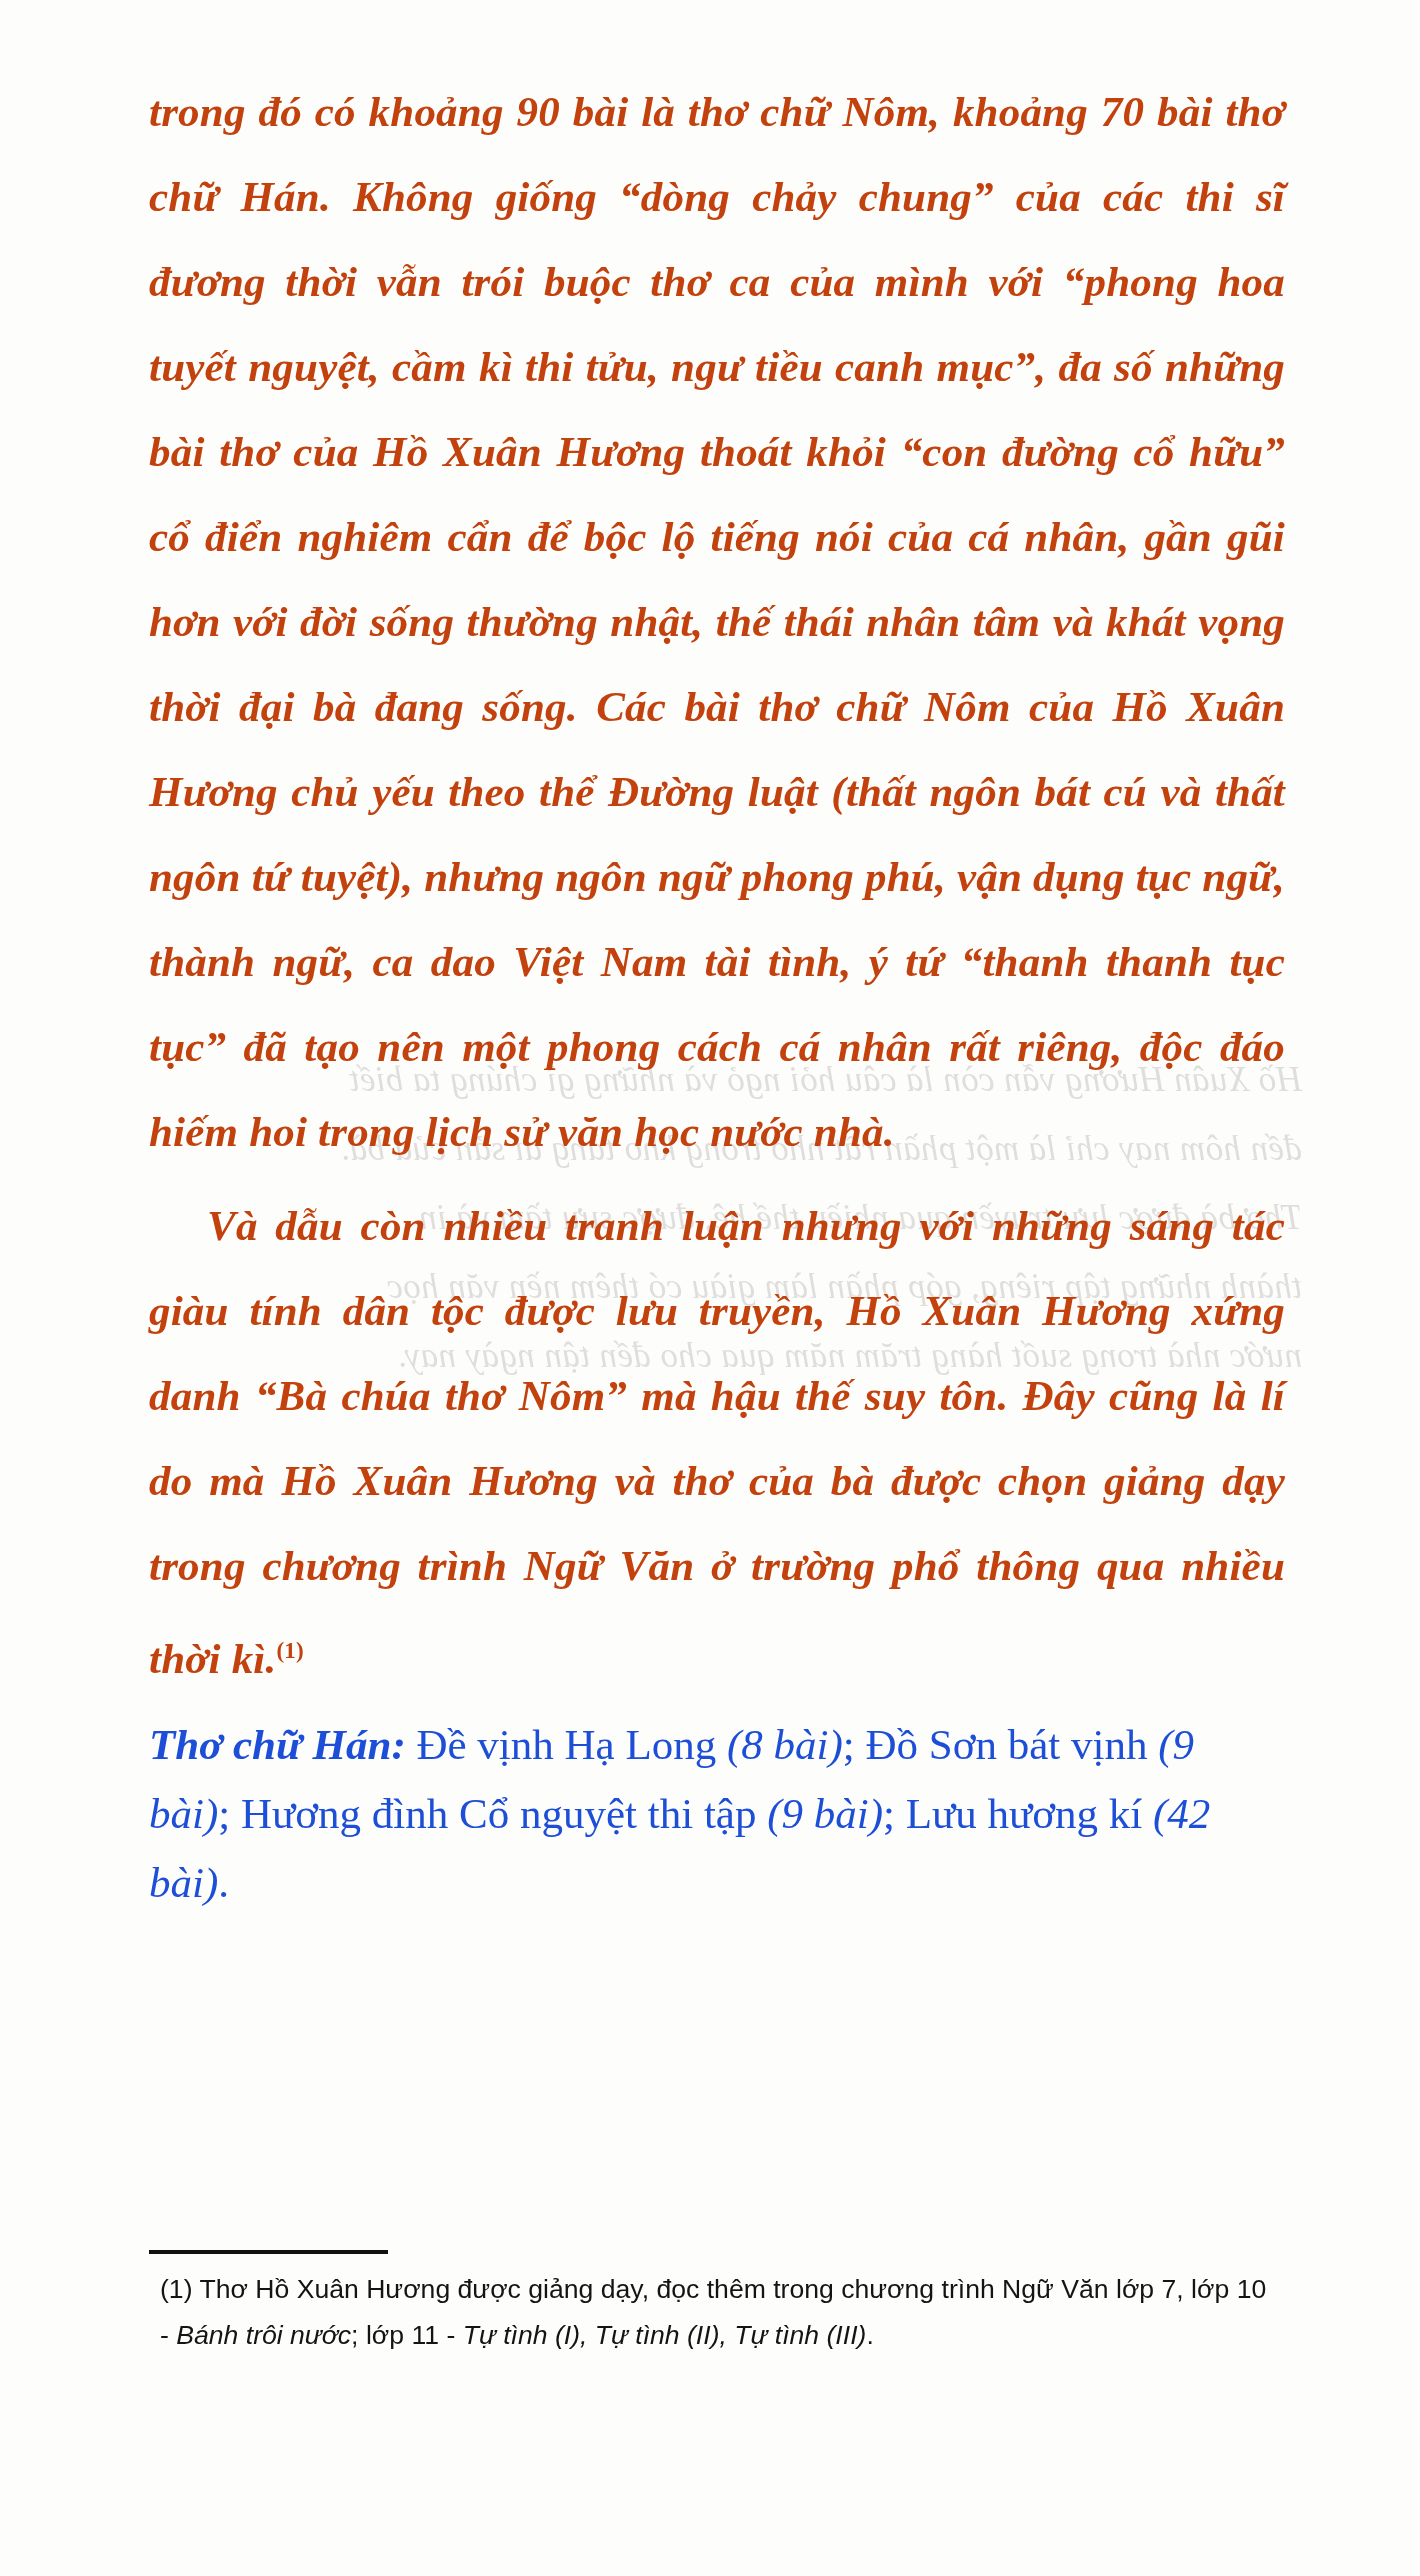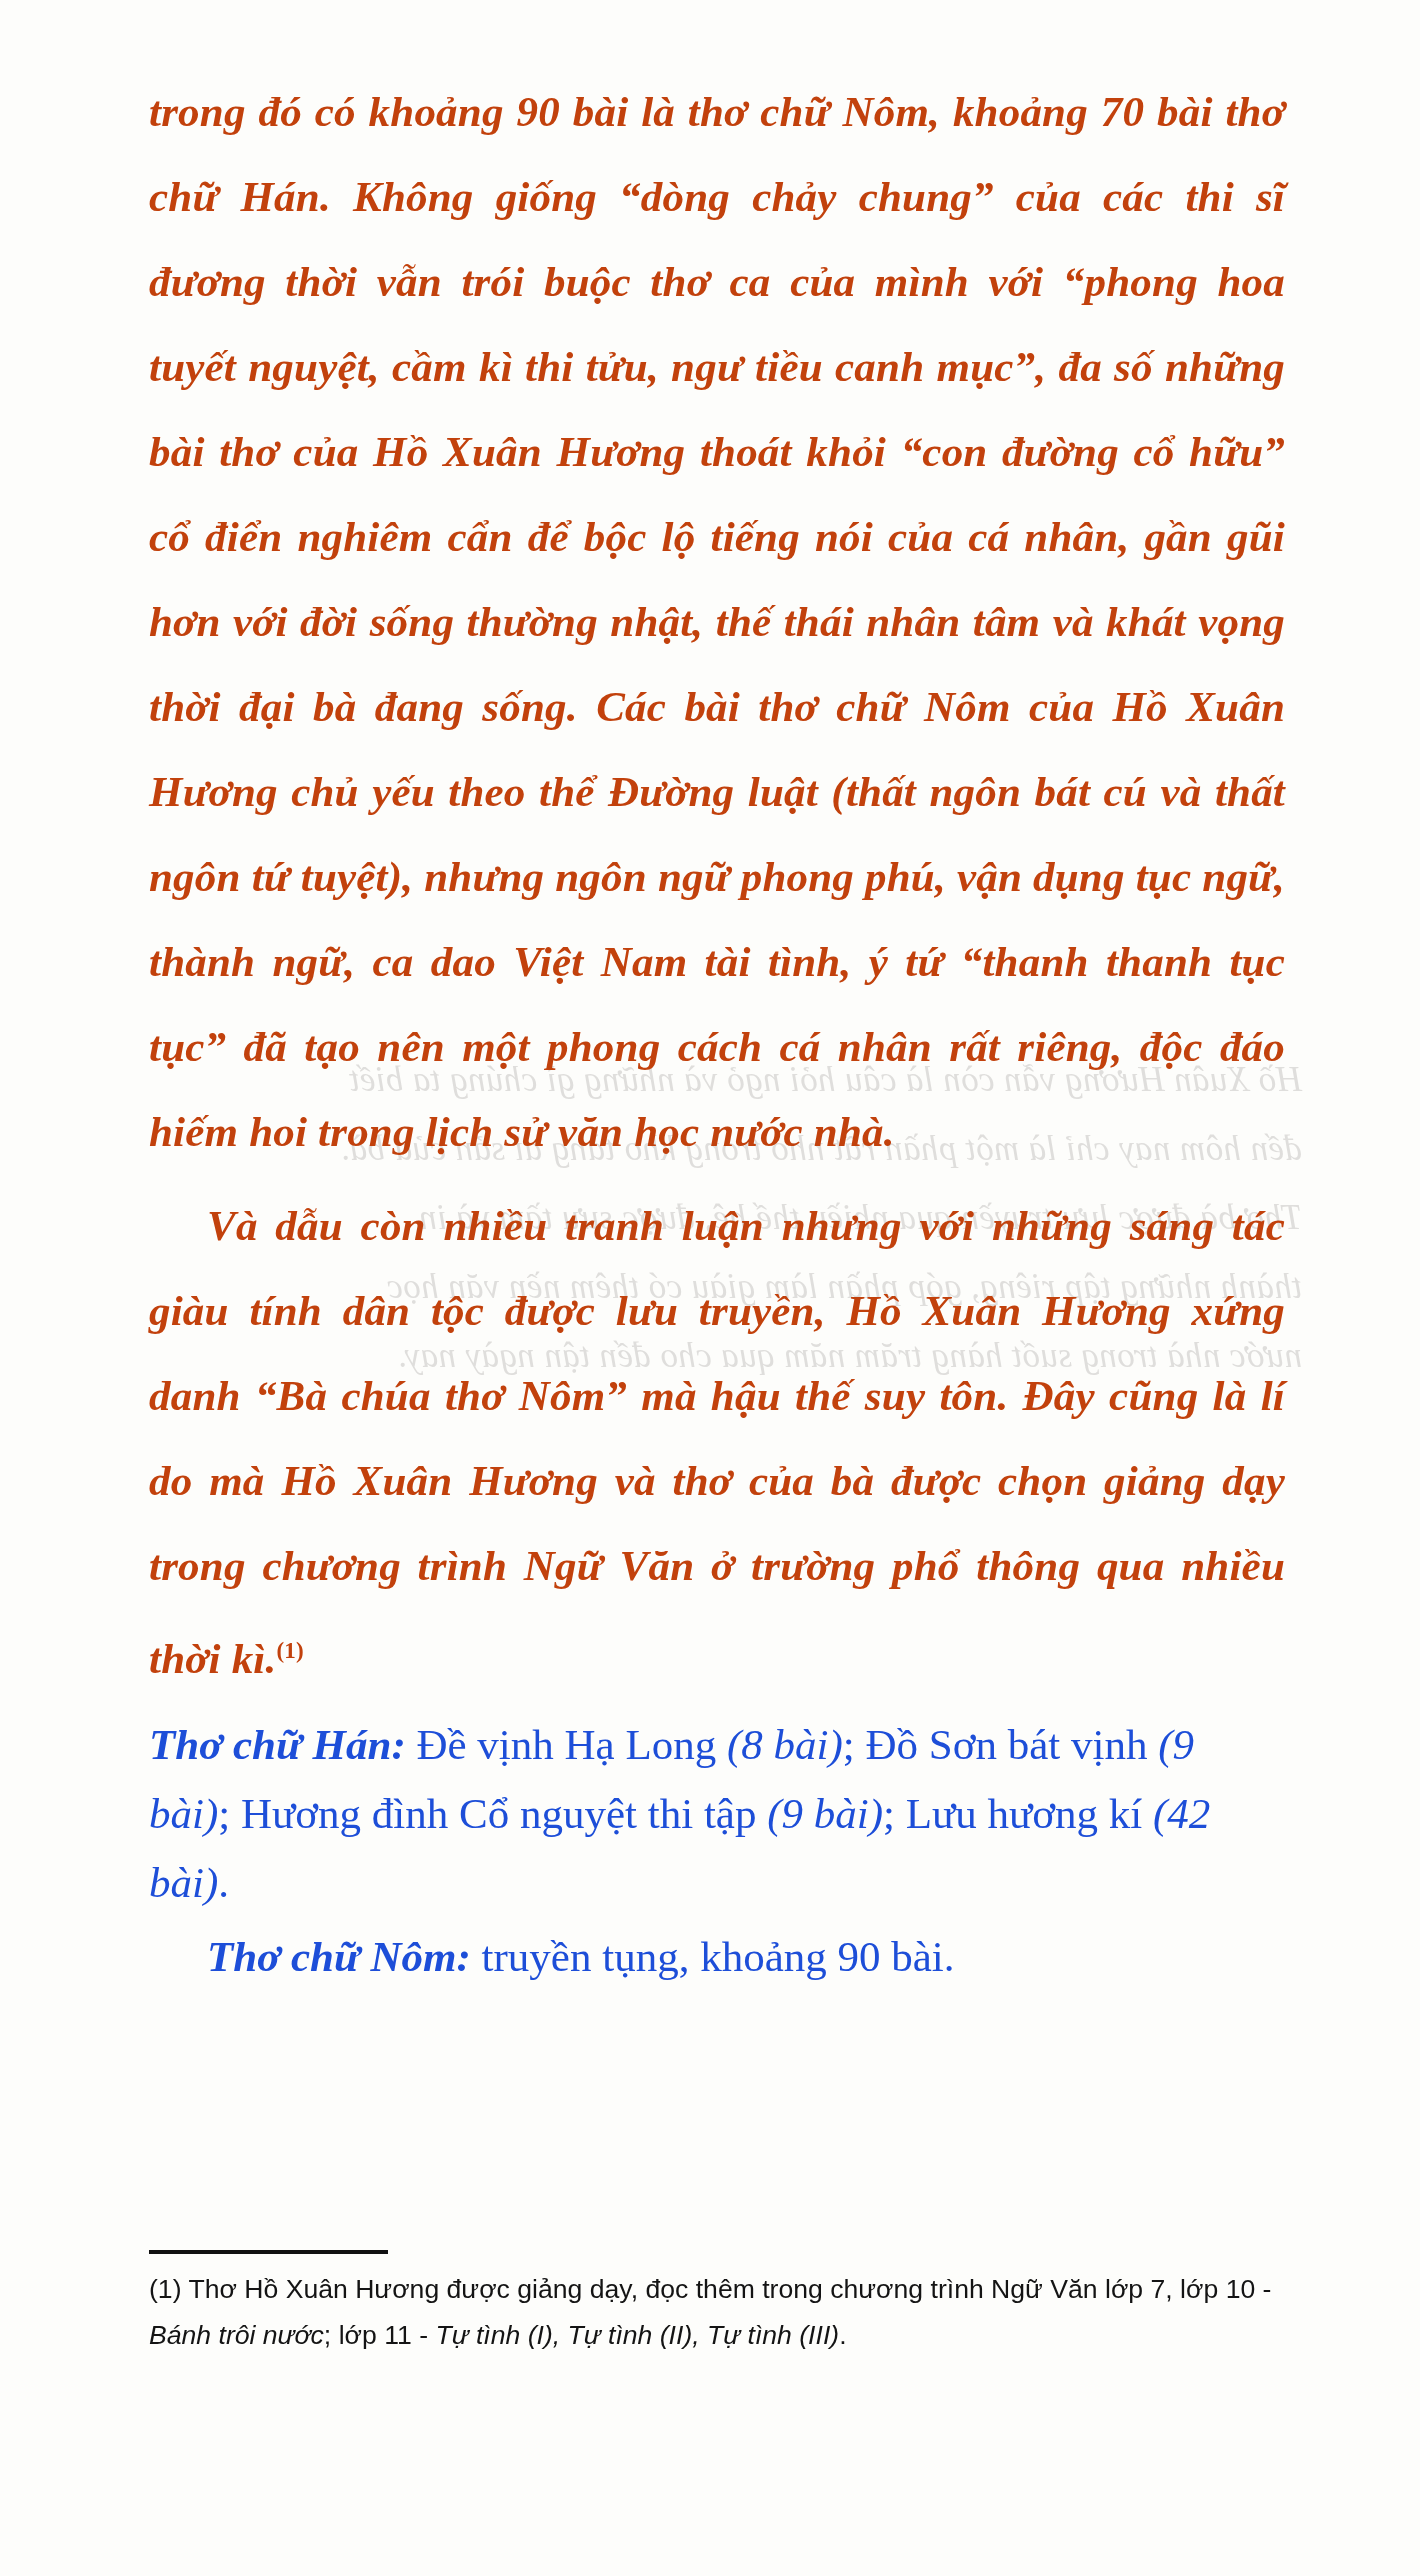--- a/index.html
+++ b/index.html
@@ -102,21 +102,21 @@
     width: 239px;
     height: 3.5px;
     background: #111111;
     margin: 0 0 12.4px 0;
   }
   .footnote {
     font-family: "Liberation Sans", sans-serif;
     font-size: 26.6px;
     line-height: 46px;
     color: #141414;
-    margin: 0;
+    margin: 11px;
   }
   .footnote .ital { font-style: italic; }
 
   .folio {
     position: absolute;
     left: 0;
     right: 0;
     top: 2445px;
     text-align: center;
     font-family: "Liberation Sans", sans-serif;
@@ -148,23 +148,20 @@
 
     <p class="body-par">trong đó có khoảng 90 bài là thơ chữ Nôm, khoảng 70 bài thơ chữ Hán. Không giống “dòng chảy chung” của các thi sĩ đương thời vẫn trói buộc thơ ca của mình với “phong hoa tuyết nguyệt, cầm kì thi tửu, ngư tiều canh mục”, đa số những bài thơ của Hồ Xuân Hương thoát khỏi “con đường cổ hữu” cổ điển nghiêm cẩn để bộc lộ tiếng nói của cá nhân, gần gũi hơn với đời sống thường nhật, thế thái nhân tâm và khát vọng thời đại bà đang sống. Các bài thơ chữ Nôm của Hồ Xuân Hương chủ yếu theo thể Đường luật (thất ngôn bát cú và thất ngôn tứ tuyệt), nhưng ngôn ngữ phong phú, vận dụng tục ngữ, thành ngữ, ca dao Việt Nam tài tình, ý tứ “thanh thanh tục tục” đã tạo nên một phong cách cá nhân rất riêng, độc đáo hiếm hoi trong lịch sử văn học nước nhà.</p>
 
     <p class="body-par indent"><span>Và dẫu còn nhiều tranh luận nhưng với những sáng tác giàu tính dân tộc được lưu truyền, Hồ Xuân Hương xứng danh “Bà chúa thơ Nôm” mà hậu thế suy tôn. Đây cũng là lí do mà Hồ Xuân Hương và thơ của bà được chọn giảng dạy trong chương trình Ngữ Văn ở trường phổ thông qua nhiều thời kì.</span><span class="sup">(1)</span></p>
 
 
     <p class="works-par">
       <span class="lead">Thơ chữ Hán:</span><span> Đề vịnh Hạ Long </span><span class="ital">(8 bài)</span><span>; Đồ Sơn bát vịnh </span><span class="ital">(9 bài)</span><span>; Hương đình Cổ nguyệt thi tập </span><span class="ital">(9 bài)</span><span>; Lưu hương kí </span><span class="ital">(42 bài)</span><span>.</span>
     </p>
 
-    <p class="works-par indent">
-      <span class="lead">Thơ chữ Nôm:</span><span> truyền tụng, khoảng 90 bài.</span>
-    </p>
 
   </div>
 
   <div class="footnote-wrap">
     <div class="footnote-rule"></div>
     <p class="footnote">
       <span>(1)</span><span> Thơ Hồ Xuân Hương được giảng dạy, đọc thêm trong chương trình Ngữ Văn lớp 7, lớp 10 - </span><span class="ital">Bánh trôi nước</span><span>; lớp 11 - </span><span class="ital">Tự tình (I), Tự tình (II), Tự tình (III)</span><span>.</span>
     </p>
   </div>
 

